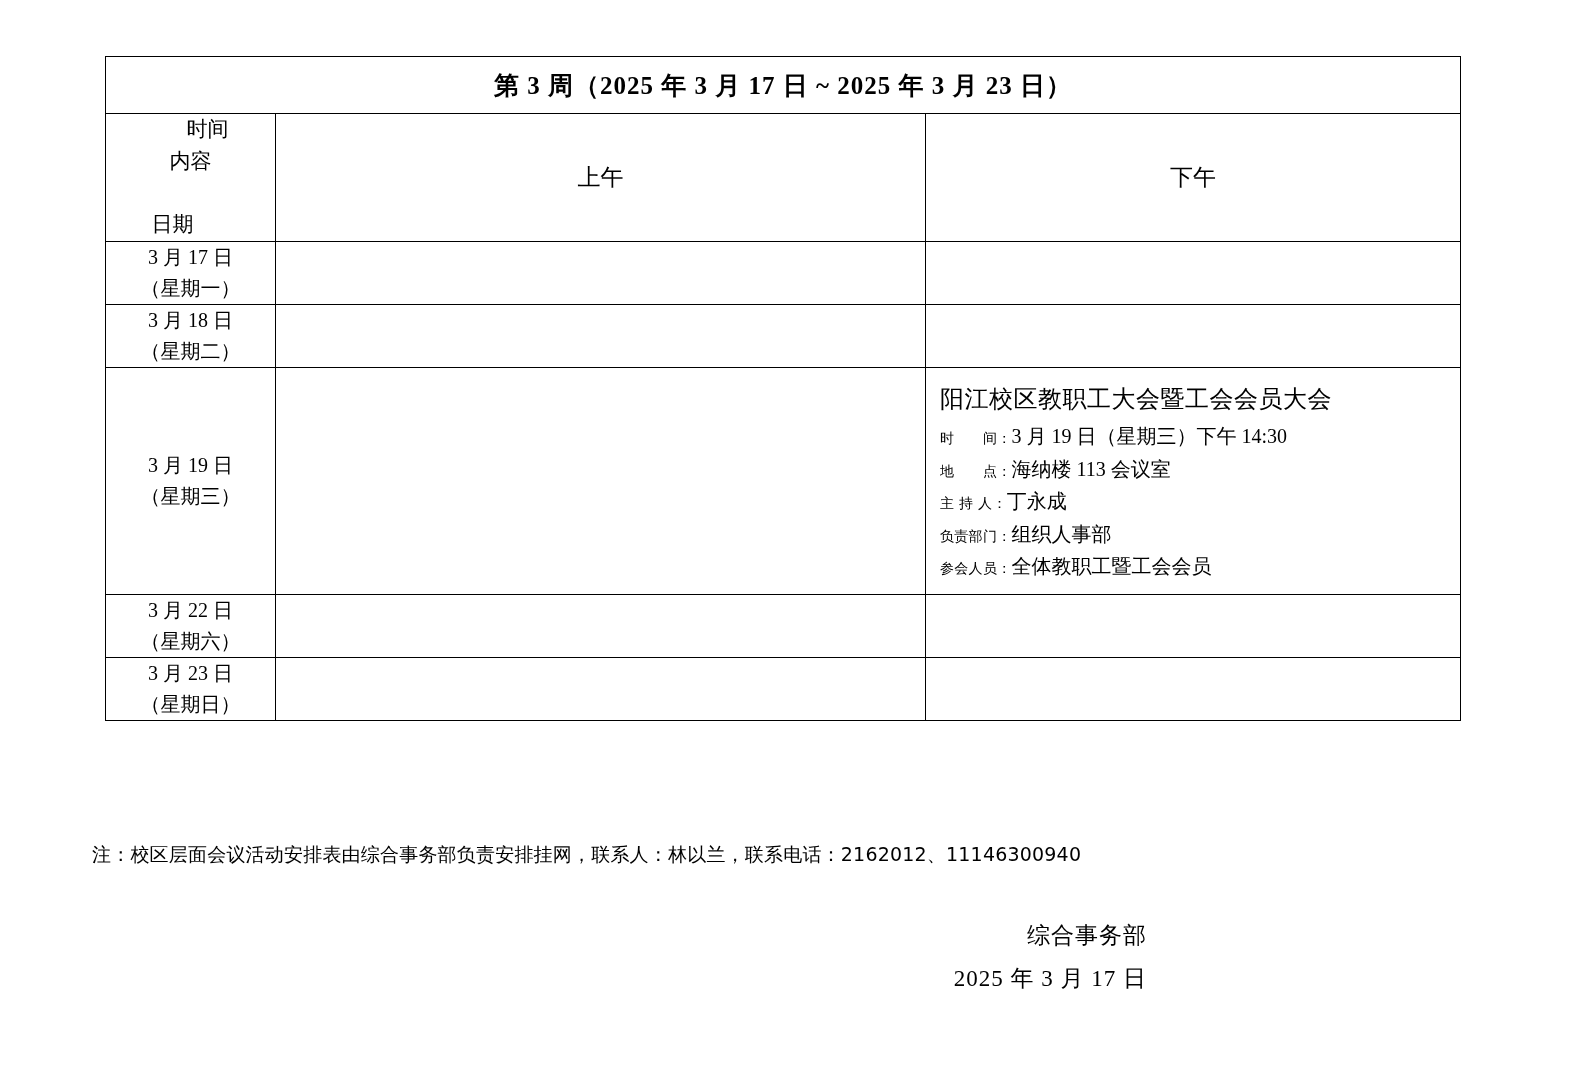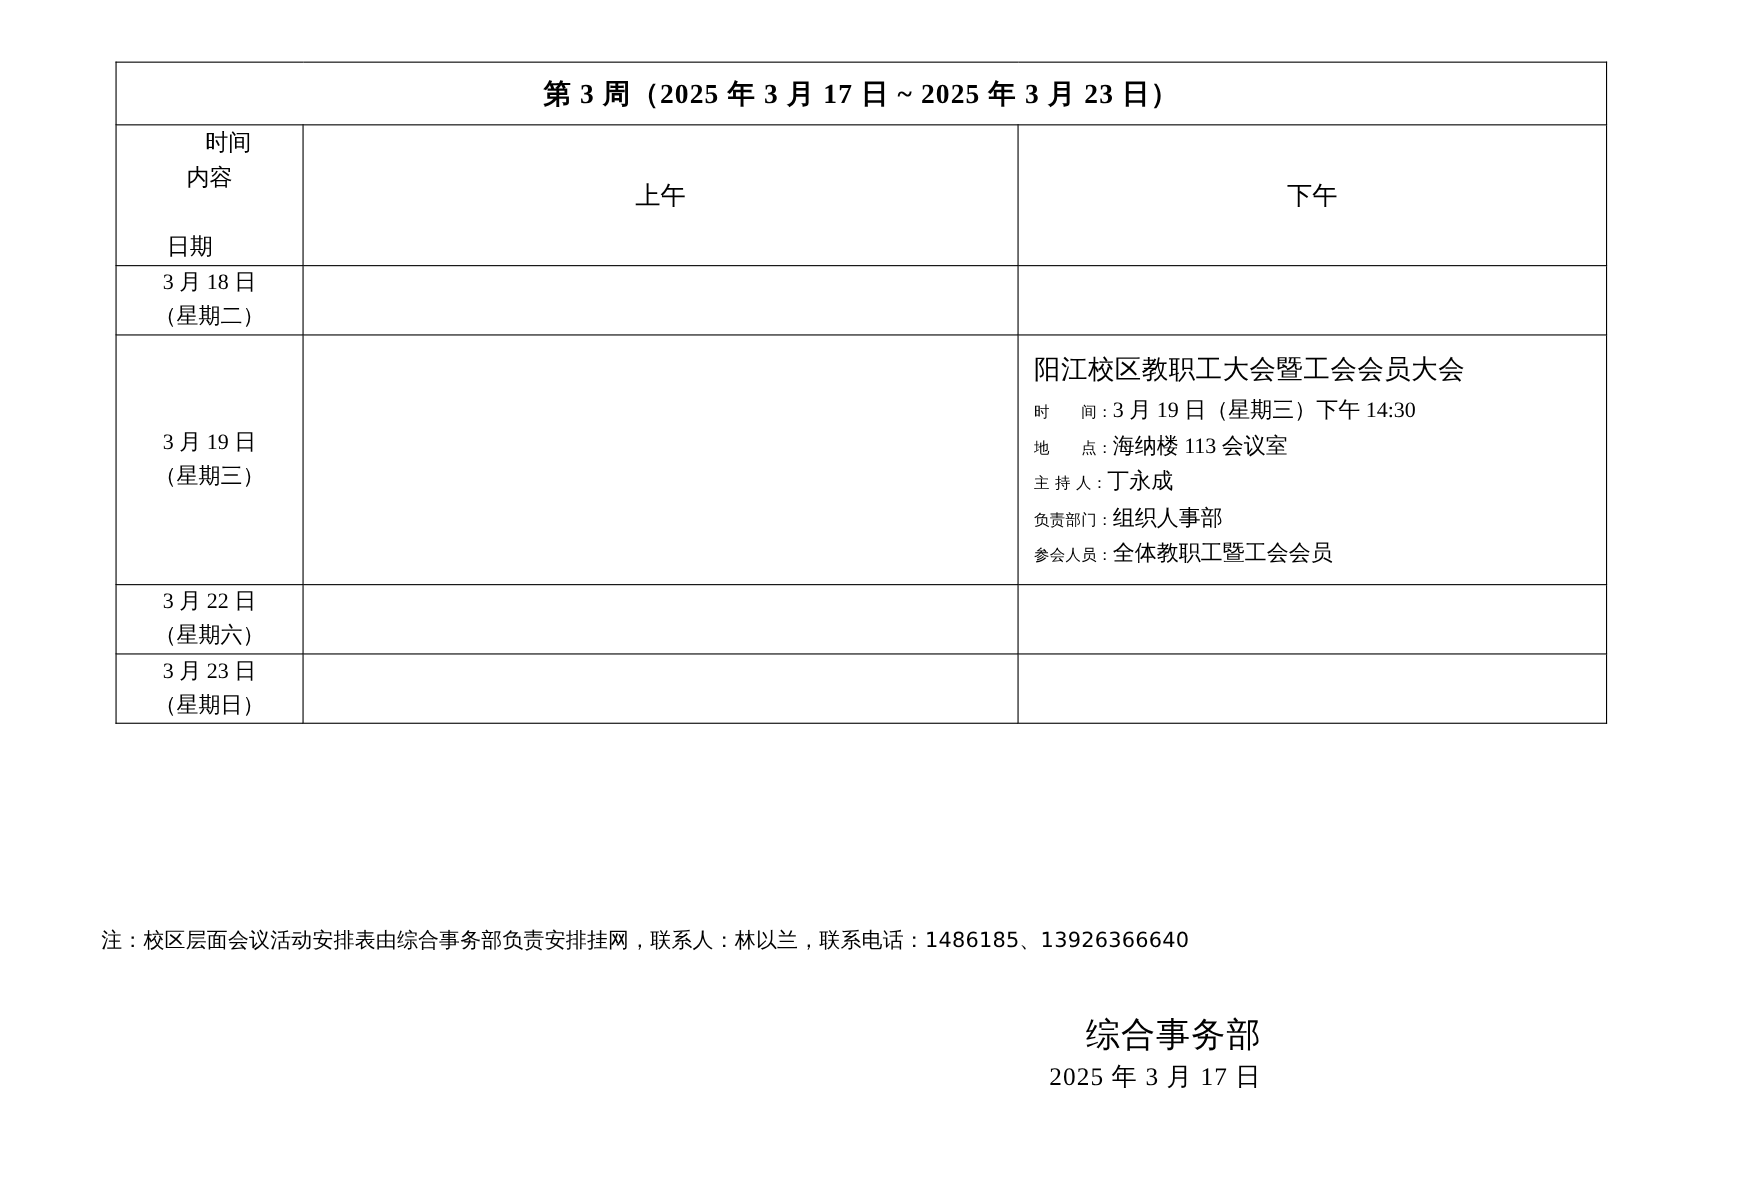--- a/index.html
+++ b/index.html
@@ -101,21 +101,21 @@
     font-family: "DejaVu Sans", "Liberation Sans", sans-serif;
     font-size: 19px;
     letter-spacing: 0.2px;
     white-space: nowrap;
   }
   .sign-dept {
     position: absolute;
     right: 112px;
     top: 920px;
     font-family: "DejaVu Sans", "Liberation Sans", sans-serif;
-    font-size: 31px;
+    font-size: 23px;
     letter-spacing: 1px;
   }
   .sign-date {
     position: absolute;
     right: 112px;
     top: 963px;
     font-family: "Liberation Serif", serif;
     font-size: 23px;
     letter-spacing: 1px;
   }
@@ -140,20 +140,28 @@
       <tr>
         <td class="corner-cell">
           <div class="l1">时间</div>
           <div class="l2">内容</div>
           <div class="l3">日期</div>
         </td>
         <td class="head-am">上午</td>
         <td class="head-pm">下午</td>
       </tr>
 
+      <tr class="r1">
+        <td class="date-cell">
+          <div>3 月 17 日</div>
+          <div>（星期一）</div>
+        </td>
+        <td class="am-cell"></td>
+        <td class="pm-cell"></td>
+      </tr>
 
       <tr class="r1">
         <td class="date-cell">
           <div>3 月 18 日</div>
           <div>（星期二）</div>
         </td>
         <td class="am-cell"></td>
         <td class="pm-cell"></td>
       </tr>
 
@@ -200,17 +208,17 @@
         <td class="date-cell">
           <div>3 月 23 日</div>
           <div>（星期日）</div>
         </td>
         <td class="am-cell"></td>
         <td class="pm-cell"></td>
       </tr>
     </tbody>
   </table>
 
-  <div class="note">注：校区层面会议活动安排表由综合事务部负责安排挂网，联系人：林以兰，联系电话：1486185、13926366640</div>
+  <div class="note">注：校区层面会议活动安排表由综合事务部负责安排挂网，联系人：林以兰，联系电话：2162012、11146300940</div>
   <div class="sign-dept">综合事务部</div>
   <div class="sign-date">2025 年 3 月 17 日</div>
 
 </div>
 
 </body></html>

